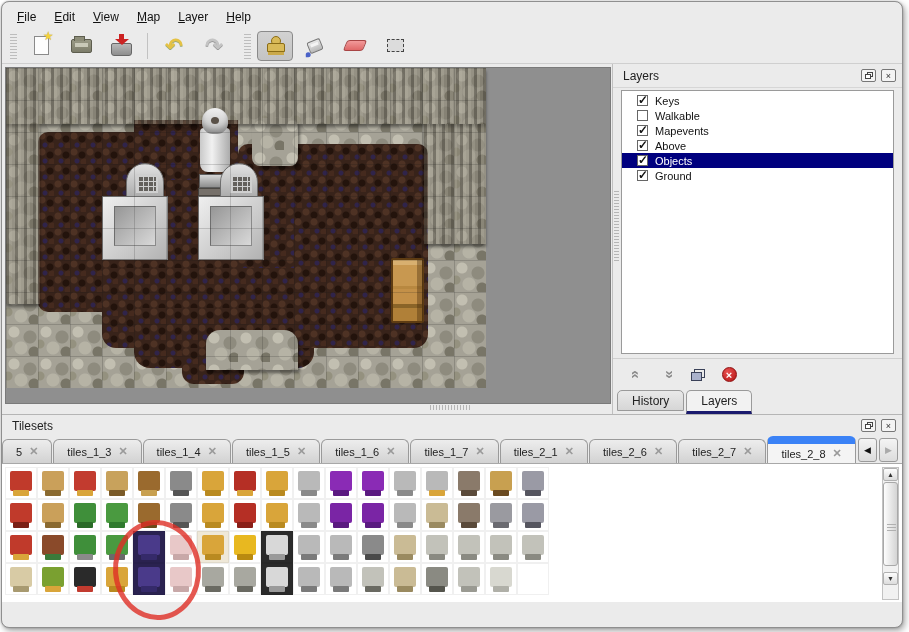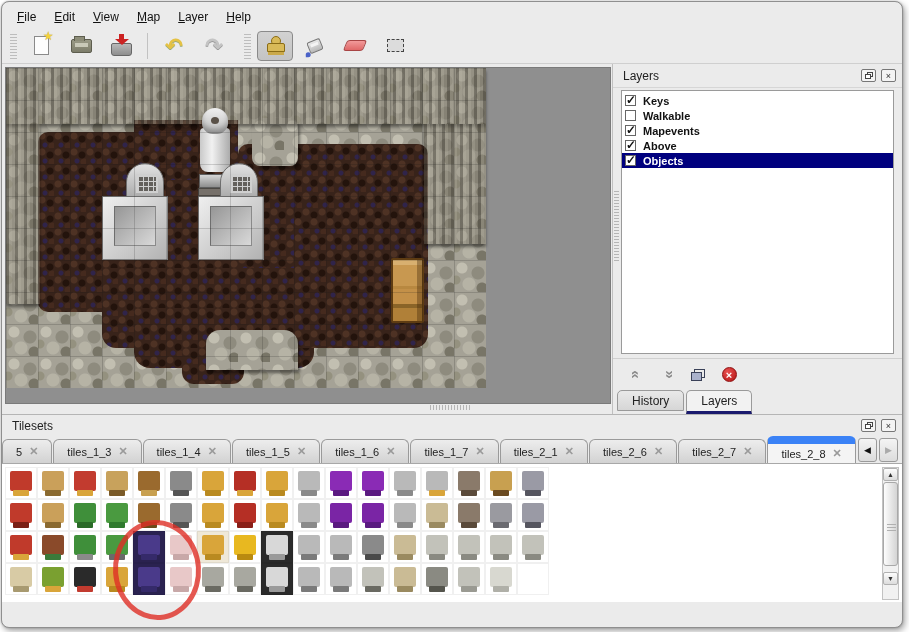--- a/index.html
+++ b/index.html
@@ -102,21 +102,21 @@
   .float-btn,.close-btn { width:15px; height:13px; margin-left:5px; border:1px solid #777; border-radius:2px; background:#f4f4f4;
     display:flex; align-items:center; justify-content:center; font-size:9px; color:#333; }
   .float-glyph { width:6px; height:5px; border:1px solid #444; background:#fff; box-shadow:2px -2px 0 -1px #f4f4f4,2px -2px 0 0 #444; margin:2px 0 0 -2px;}
   #opacity-row { height:26px; display:flex; align-items:center; padding:0 8px; }
   #opacity-label { font-size:12px; color:#222; margin-right:8px; }
   #opacity-slider { flex:1; position:relative; height:16px; }
   #opacity-track { position:absolute; left:0; right:4px; top:5px; height:6px; background:#00007e; border-radius:2px; }
   #opacity-handle { position:absolute; right:0; top:1px; width:23px; height:15px; border:1px solid #8a8a8a; border-radius:4px;
     background:#ececec repeating-linear-gradient(90deg,#bdbdbd 0 1px,transparent 1px 3px); background-position:4px 4px; background-size:14px 8px; background-repeat:repeat-x; }
   #layer-list { flex:1; margin:2px 8px 4px 8px; background:#fff; border:1px solid #9a9a9a; overflow:hidden; padding-top:2px;}
-  .layer-row { height:15px; display:flex; align-items:center; padding-left:3px;font-weight:bold; }
+  .layer-row { height:15px; display:flex; align-items:center; padding-left:15px; }
   .layer-row.selected { background:#00007e; }
   .layer-row.selected .layer-label { color:#fff; }
   .checkbox { width:11px; height:11px; border:1px solid #666; background:#fff; margin-right:7px; position:relative; flex:none;}
   .checkbox.checked::after { content:"\2713"; position:absolute; left:0px; top:-3px; font-size:12px; font-weight:bold; color:#111; }
   .layer-label { font-size:11px; color:#111; }
   #layer-btns { height:32px; display:flex; align-items:center; padding:0 10px; border-top:1px solid #d0d0d0; }
   .dock-btn { width:26px; height:24px; display:flex; align-items:center; justify-content:center; margin-right:5px; }
   .chev { font-size:15px; font-weight:bold; color:#8a8a8a; display:inline-block; }
   .chev.up { transform:rotate(90deg); }
   .chev.down { transform:rotate(-90deg); }
@@ -273,20 +273,24 @@
             <span class="layer-label">Mapevents</span>
           </div>
           <div class="layer-row">
             <span class="checkbox checked"></span>
             <span class="layer-label">Above</span>
           </div>
           <div class="layer-row selected">
             <span class="checkbox checked"></span>
             <span class="layer-label">Objects</span>
           </div>
+          <div class="layer-row">
+            <span class="checkbox checked"></span>
+            <span class="layer-label">Ground</span>
+          </div>
         </div>
       <div id="layer-btns">
         <span class="dock-btn">
             <span class="chev up">«</span>
           </span>
         <span class="dock-btn">
             <span class="chev down">«</span>
           </span>
         <span class="dock-btn">
             <span class="ic-dup"></span>

